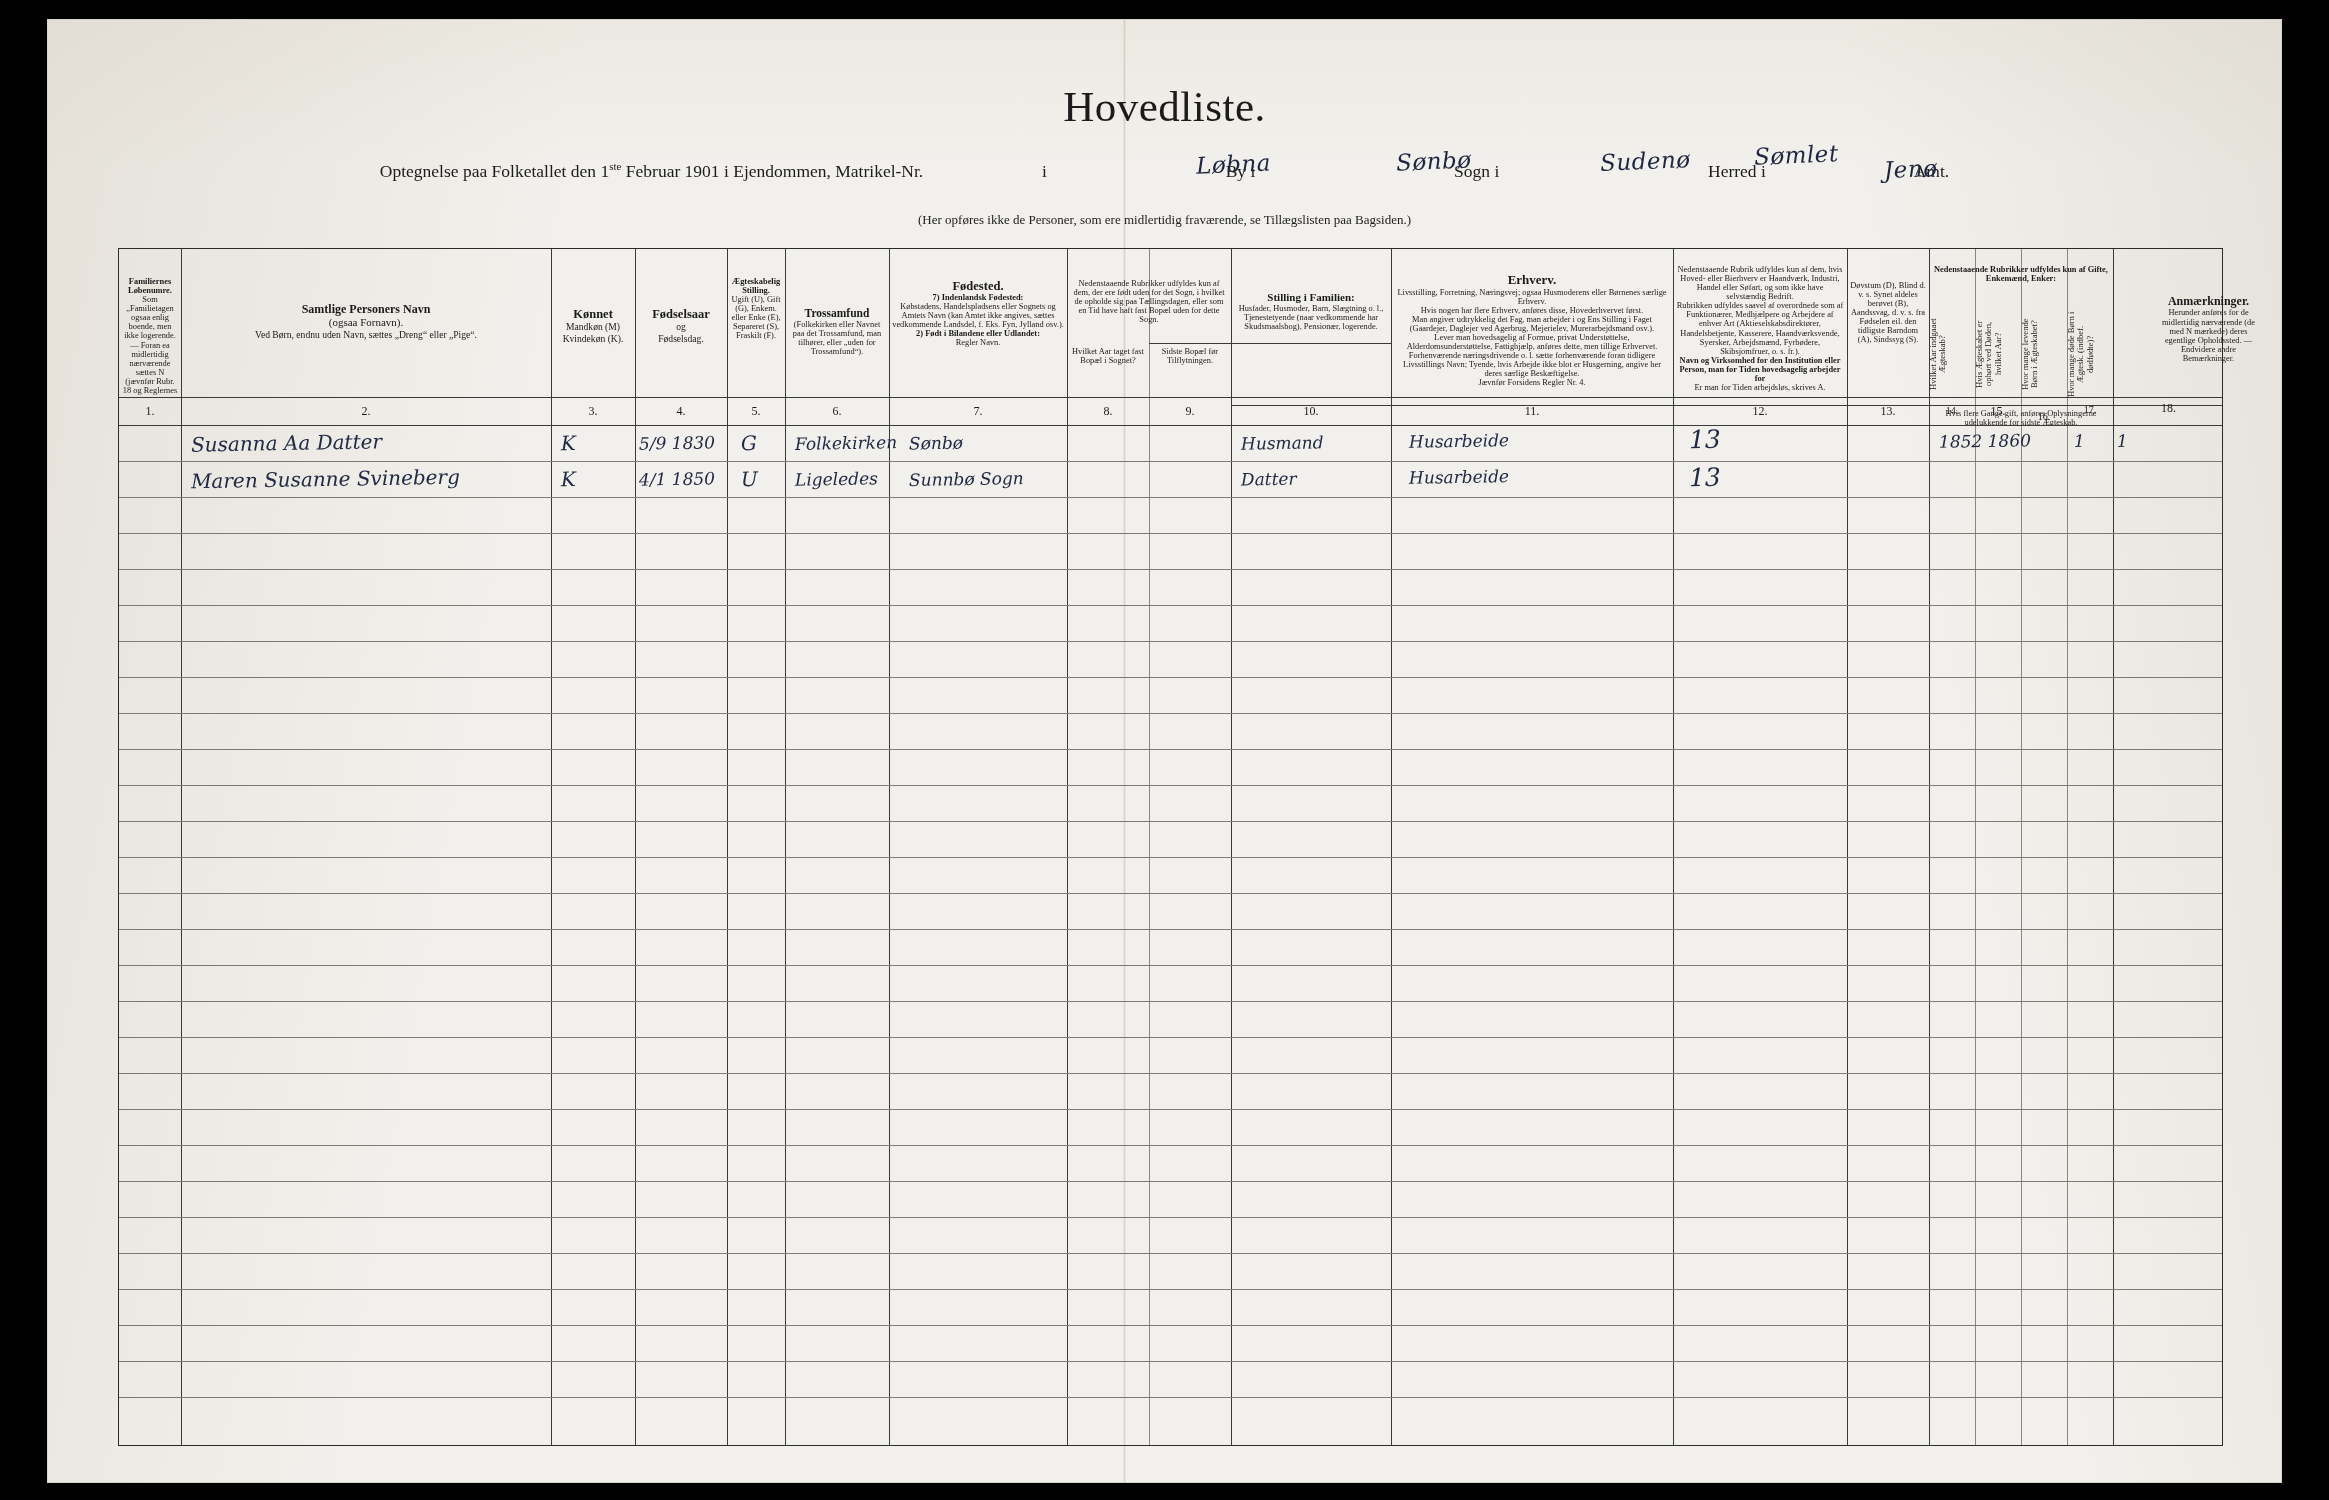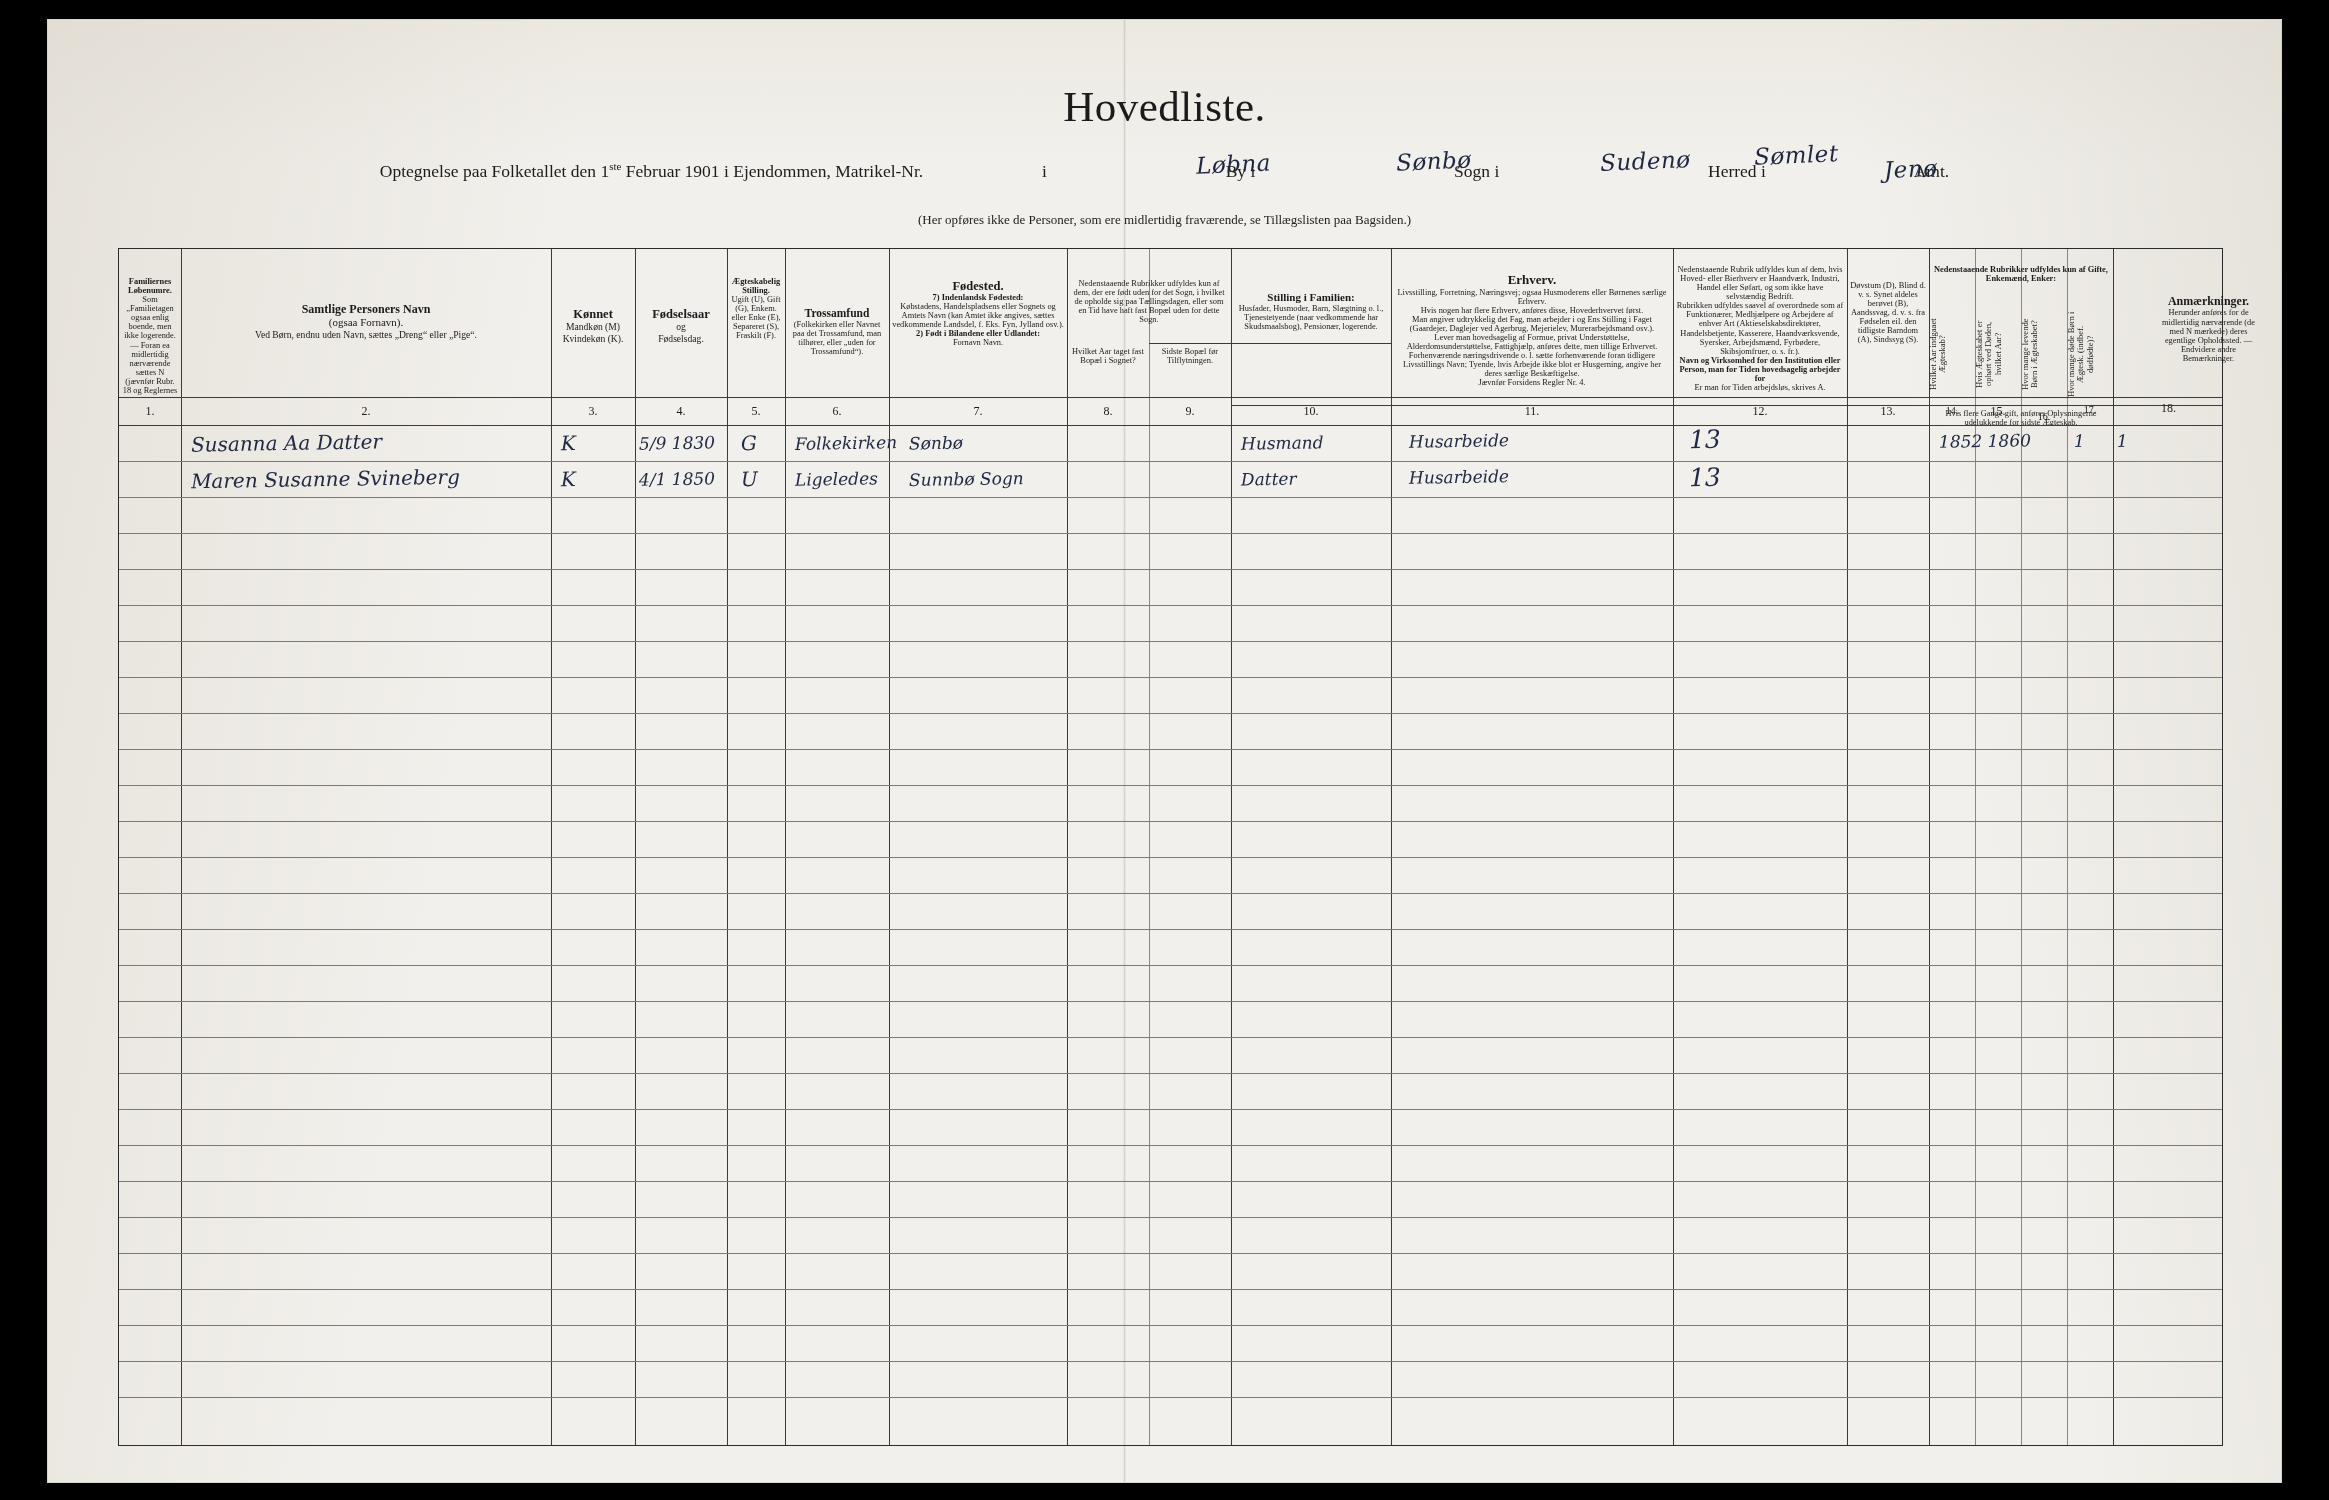--- a/index.html
+++ b/index.html
@@ -240,21 +240,21 @@
     <div class="hdr" style="left:666px; top:56px; width:104px; height:104px;">
       <span style="font-weight:bold;font-size:11.5px">Trossamfund</span>
       <span class="tiny">(Folkekirken eller Navnet paa det Trossamfund, man tilhører, eller „uden for Trossamfund“).</span>
     </div>
 
     <div class="hdr" style="left:770px; top:28px; width:178px; height:120px;">
       <span style="font-weight:bold;font-size:12.5px">Fødested.</span>
       <span class="tiny" style="font-weight:bold">7) Indenlandsk Fødested:</span>
       <span class="tiny">Købstadens, Handelspladsens eller Sognets og Amtets Navn (kan Amtet ikke angives, sættes vedkommende Landsdel, f. Eks. Fyn, Jylland osv.).</span>
       <span class="tiny" style="font-weight:bold">2) Født i Bilandene eller Udlandet:</span>
-      <span class="tiny">Fornavn Navn.</span>
+      <span class="tiny">Regler Navn.</span>
     </div>
 
     <div class="hdr" style="left:948px; top:28px; width:164px; height:66px;">
       <span class="tiny">Nedenstaaende Rubrikker udfyldes kun af dem, der ere født uden for det Sogn, i hvilket de opholde sig paa Tællingsdagen, eller som en Tid have haft fast Bopæl uden for dette Sogn.</span>
     </div>
     <div class="hdr" style="left:948px; top:96px; width:82px; height:50px;">
       <span class="tiny">Hvilket Aar taget fast Bopæl i Sognet?</span>
     </div>
     <div class="hdr" style="left:1030px; top:96px; width:82px; height:50px;">
       <span class="tiny">Sidste Bopæl før Tilflytningen.</span>

